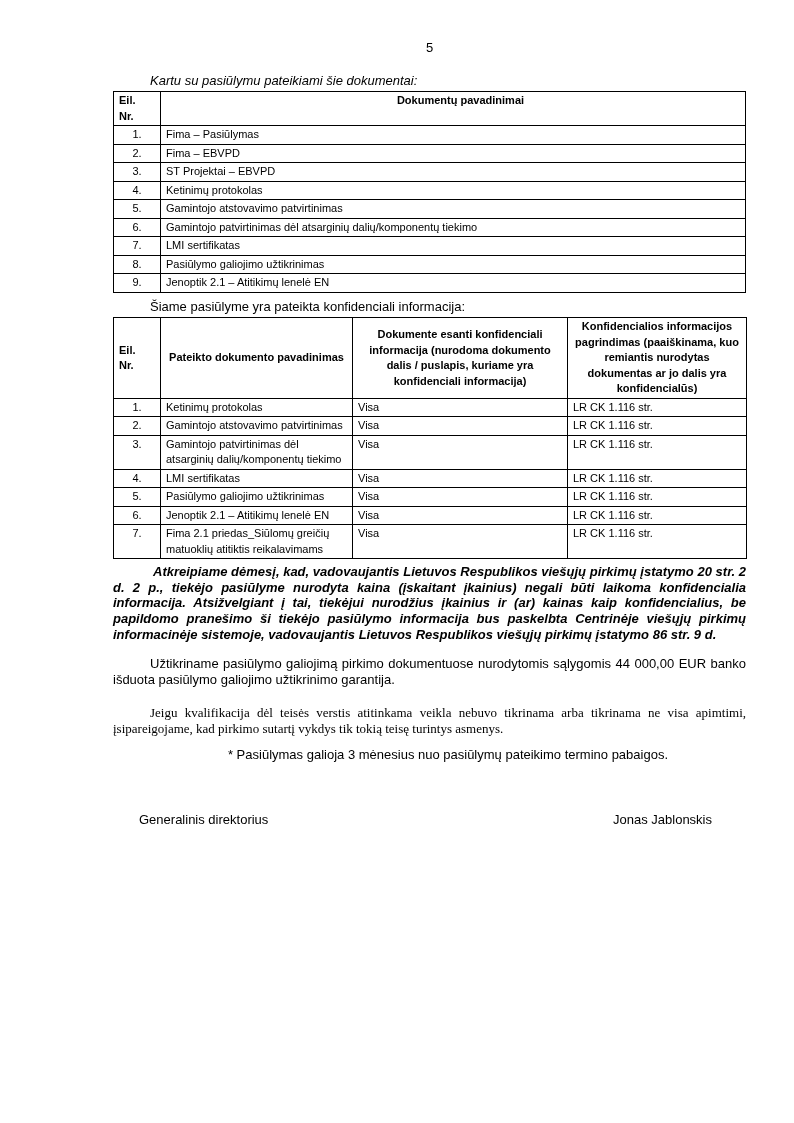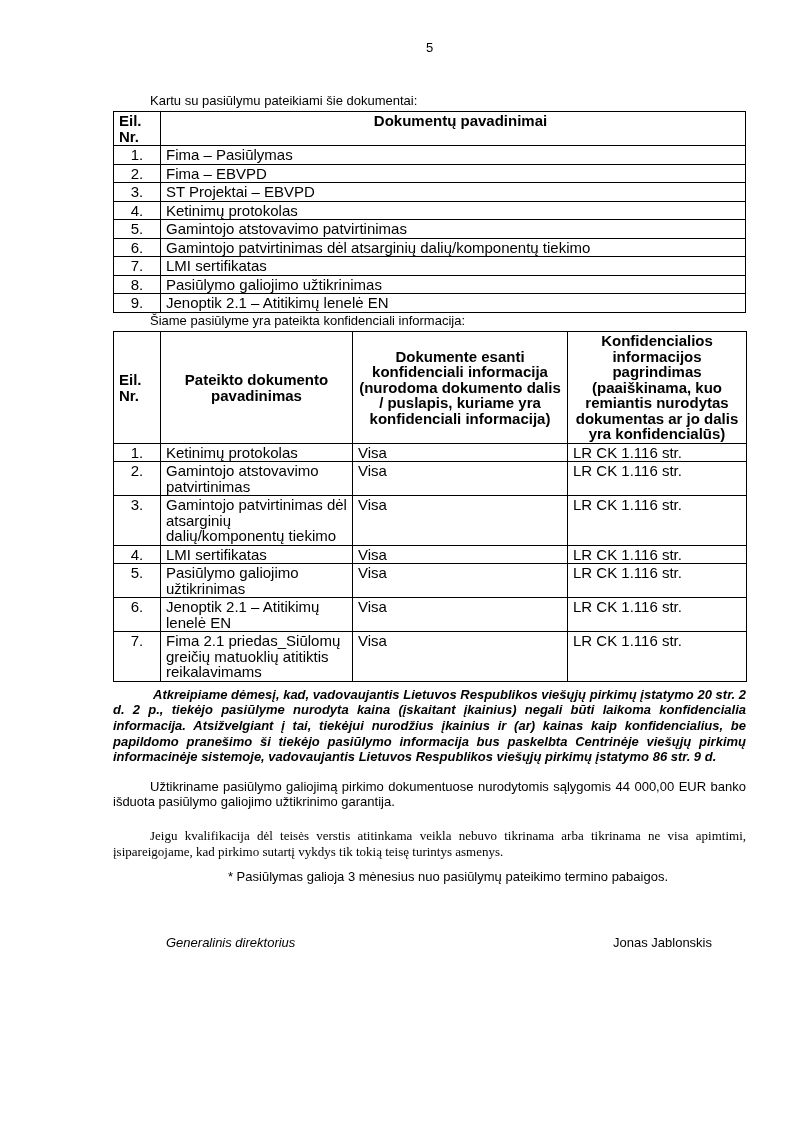--- a/index.html
+++ b/index.html
@@ -4,46 +4,46 @@
 <style>
   html,body { margin:0; padding:0; background:#888; }
   .page {
     width:794px; height:1123px; background:#ffffff; margin:0 auto;
     font-family:"Liberation Sans", sans-serif; font-size:13px; color:#000;
     position:relative; overflow:hidden;
   }
   .content { position:absolute; left:113px; top:0; width:633px; }
   .pagenum { margin:40px 0 0 0; text-align:center; }
   p { margin:0; line-height:15.6px; }
-  .intro1 { margin:37px 0 3px 0; text-indent:37px; }
-  .intro2 { margin:0 0 3px 0; text-indent:37px; }
+  .intro1 { margin:17px 0 3px 0; text-indent:37px;font-style:italic; }
+  .intro2 { margin:6px 0 3px 0; text-indent:37px; }
   table { border-collapse:collapse; width:633px; table-layout:fixed; }
   td, th { border:1px solid #000; padding:1px 5px; vertical-align:top;
-           line-height:15.5px; font-size:15px; text-align:left; font-weight:normal; }
+           line-height:15.5px; font-size:11px; text-align:left; font-weight:normal; }
   
   .t1-col-nr   { width:47px; }
   .t1 th.h-nr   { font-weight:bold; white-space:pre-line; }
   .t1 th.h-name { font-weight:bold; text-align:center;padding-left:20px; }
   .t1 td.c-nr   { text-align:center; }
   
   .t2-col-nr   { width:47px; }
   .t2-col-doc  { width:192px; }
   .t2-col-info { width:215px; }
   .t2-col-just { width:179px; }
   .t2 th { font-weight:bold; vertical-align:middle; }
   .t2 th.h-nr { text-align:left; white-space:pre-line; }
   .t2 th.h-center { text-align:center; }
   .t2 td.c-nr { text-align:center; }
   .notice { margin-top:5px; font-weight:bold; font-style:italic;
             text-align:justify; text-indent:40px; }
   .guarantee { margin-top:14px; text-align:justify; text-indent:37px; }
   .qualification { margin-top:18px; text-align:justify; text-indent:37px;font-family:Liberation Serif, serif; }
   .validity { margin-top:10px; text-indent:37px;text-align:center; }
   .signature-row { margin-top:50px; display:flex; justify-content:space-between; }
-  .signature-row .sig-title { margin-left:53px;font-style:italic; }
+  .signature-row .sig-title { margin-left:26px; }
   .signature-row .sig-name  { margin-right:34px; }
 </style>
 </head>
 <body>
 
 <div class="page">
   <div class="content">
 
     <p class="pagenum">5</p>
 

